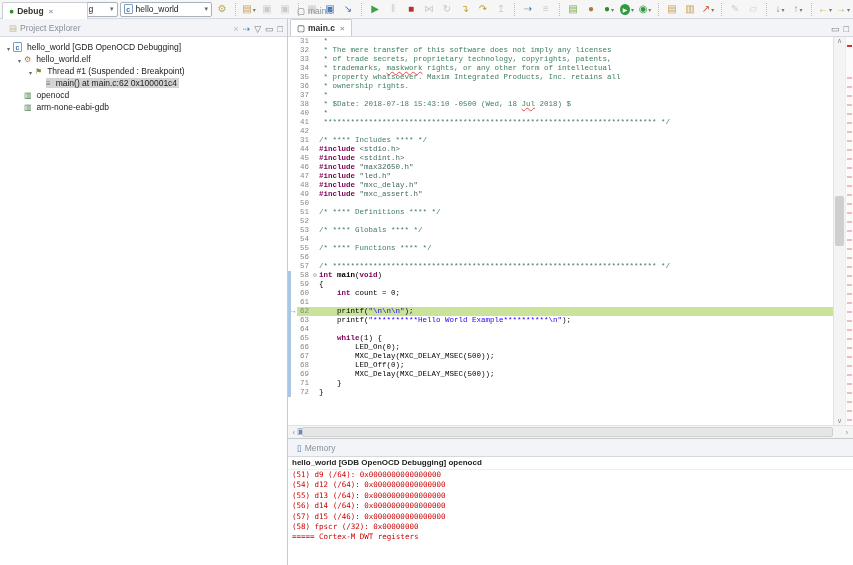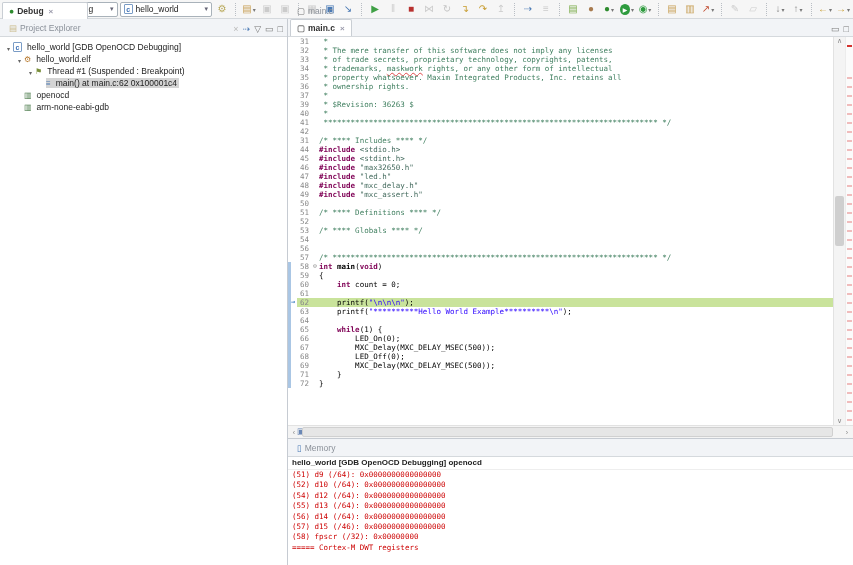--- a/index.html
+++ b/index.html
@@ -37,21 +37,21 @@
   .trow { height:12px; display:flex; align-items:flex-end; font-size:8.5px; color:#222; white-space:nowrap; }
   .trow .exp { width:9px; font-size:6px; color:#666; text-align:center; flex:none; }
   .trow .ic { font-size:8px; margin-right:3px; flex:none; }
   .trow .sel { display:inline-flex; align-items:center; }
   .trow.selected .sel { background:#d4d4d4; }
   .trow .lbl { padding:0 2px; }
 
   
   #editor-body { height:388px; display:flex; background:#fff; position:relative; }
   #code-area { flex:1; overflow:hidden; font-family:"DejaVu Sans Mono", monospace; font-size:7.5px; }
-  .cl { display:flex; height:9px; line-height:9px; }
+  .cl { display:flex; height:9px; line-height:9px;font-family:Liberation Mono, monospace; }
   .cl .ann { width:9px; flex:none; border-left:3px solid transparent; font-size:7px; color:#3f7fbf; font-weight:bold; }
   .cl.range .ann { border-left-color:#aac6e4; }
   .cl .num { width:14px; flex:none; text-align:right; color:#888; padding-right:2px; }
   .cl .fold { width:8px; flex:none; color:#888; font-size:6.5px; text-align:center; }
   .cl .code { flex:1; white-space:pre; color:#000; }
   .cl.cur .num, .cl.cur .fold, .cl.cur .code { background:#c9e39b; }
   .seg.cm { color:#3F7F5F; }
   .seg.kw, .seg.dir { color:#7F0055; font-weight:bold; }
   .seg.hdr { color:#446b5e; }
   .seg.str { color:#2A00FF; }
@@ -337,23 +337,23 @@
             <span class="code"><span class="seg cm"> * ownership rights.</span></span>
           </div>
           <div class="cl">
             <span class="ann"></span>
             <span class="num">37</span>
             <span class="fold"></span>
             <span class="code"><span class="seg cm"> *</span></span>
           </div>
           <div class="cl">
             <span class="ann"></span>
-            <span class="num">39</span>
-            <span class="fold"></span>
-            <span class="code"><span class="seg cm"> * $Revision: 36263 $</span></span>
+            <span class="num">38</span>
+            <span class="fold"></span>
+            <span class="code"><span class="seg cm"> * $Date: 2018-07-18 15:43:10 -0500 (Wed, 18 </span><span class="seg cm sq">Jul</span><span class="seg cm"> 2018) $</span></span>
           </div>
           <div class="cl">
             <span class="ann"></span>
             <span class="num">40</span>
             <span class="fold"></span>
             <span class="code"><span class="seg cm"> *</span></span>
           </div>
           <div class="cl">
             <span class="ann"></span>
             <span class="num">41</span>
@@ -430,20 +430,26 @@
             <span class="ann"></span>
             <span class="num">53</span>
             <span class="fold"></span>
             <span class="code"><span class="seg cm">/* **** Globals **** */</span></span>
           </div>
           <div class="cl">
             <span class="ann"></span>
             <span class="num">54</span>
             <span class="fold"></span>
             <span class="code"></span>
+          </div>
+          <div class="cl">
+            <span class="ann"></span>
+            <span class="num">55</span>
+            <span class="fold"></span>
+            <span class="code"><span class="seg cm">/* **** Functions **** */</span></span>
           </div>
           <div class="cl">
             <span class="ann"></span>
             <span class="num">56</span>
             <span class="fold"></span>
             <span class="code"></span>
           </div>
           <div class="cl">
             <span class="ann"></span>
             <span class="num">57</span>
@@ -618,21 +624,20 @@
             </span>
             <span class="vtab">
               <span class="g" style="color: rgb(74, 122, 181);">▯</span>
               <span>Memory</span>
             </span>
           </span>
       </div>
       <div id="console-title">hello_world [GDB OpenOCD Debugging] openocd</div>
       <div id="console-out" style="color: rgb(204, 0, 0);">
           <div class="con-line">(51) d9 (/64): 0x0000000000000000</div>
-          <div class="con-line">(52) d10 (/64): 0x0000000000000000</div>
           <div class="con-line">(54) d12 (/64): 0x0000000000000000</div>
           <div class="con-line">(55) d13 (/64): 0x0000000000000000</div>
           <div class="con-line">(56) d14 (/64): 0x0000000000000000</div>
           <div class="con-line">(57) d15 (/46): 0x0000000000000000</div>
           <div class="con-line">(58) fpscr (/32): 0x00000000</div>
           <div class="con-line">===== Cortex-M DWT registers</div>
         </div>
     </div>
   </div>
 </div>

